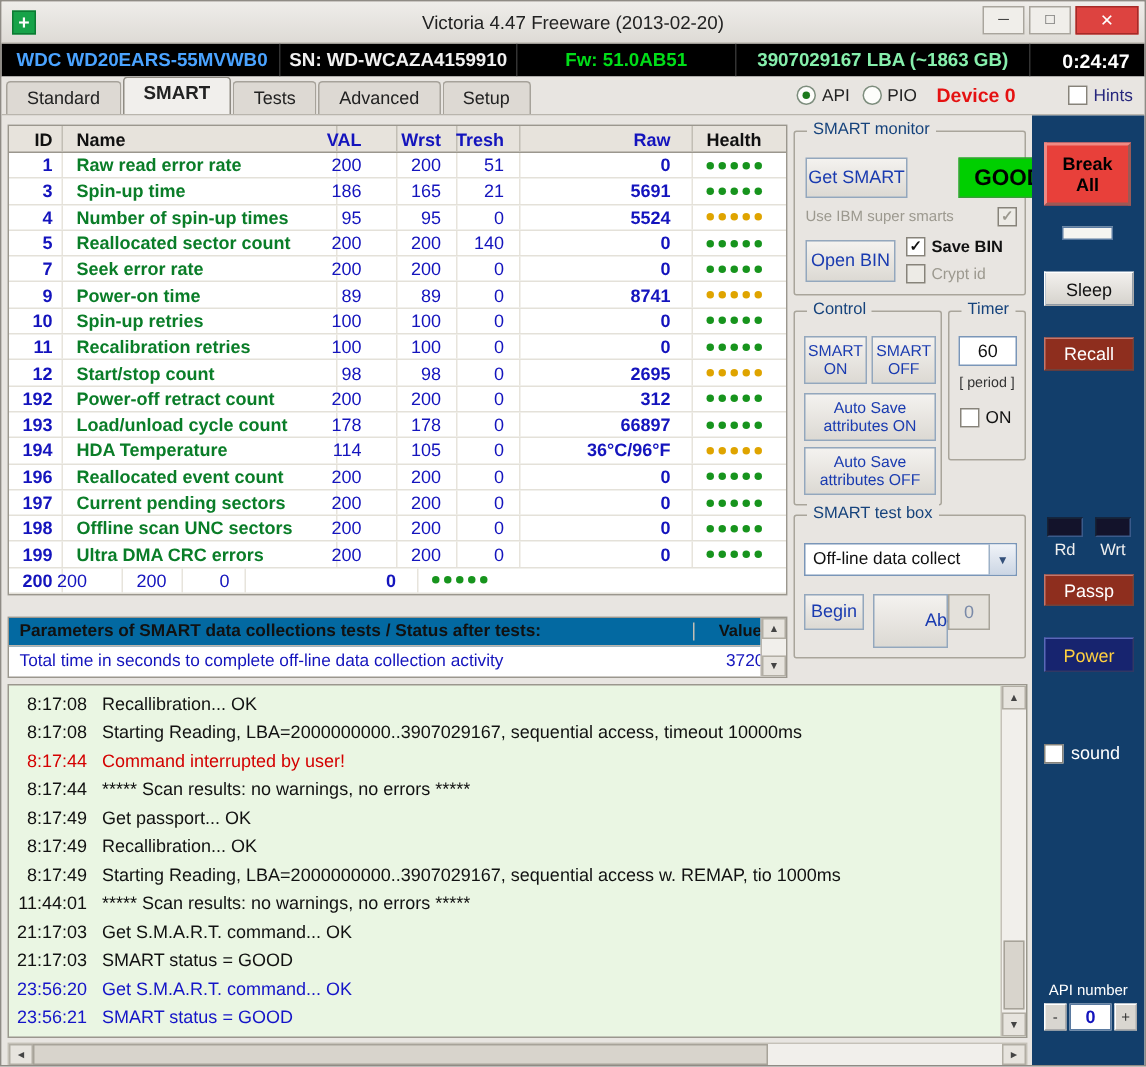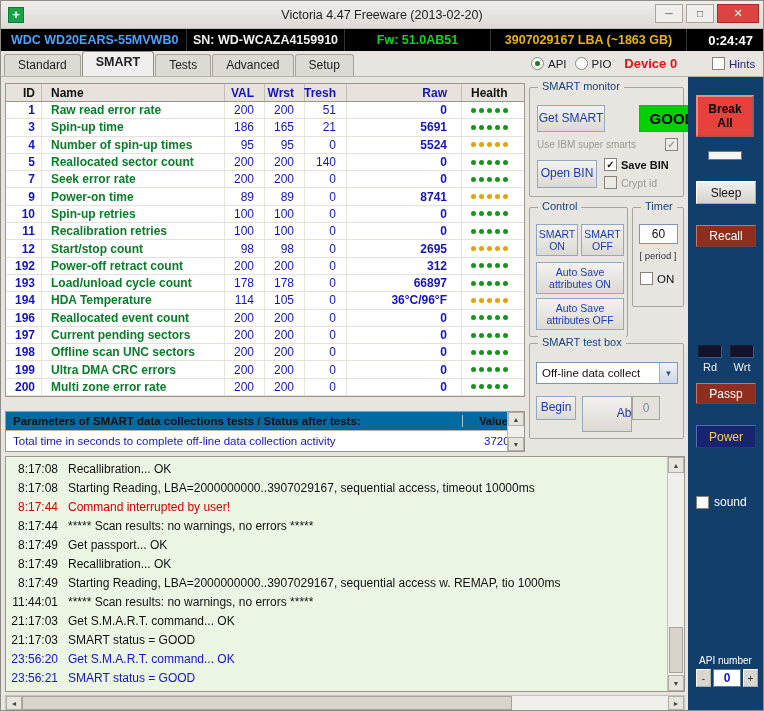--- a/index.html
+++ b/index.html
@@ -13,21 +13,21 @@
   .winbtns{position:absolute;right:4px;top:3px;display:flex;gap:3px;}
   .wbtn{width:28px;height:19px;background:#f0eeea;border:1px solid #a9a59d;color:#444;font-size:10px;display:flex;align-items:center;justify-content:center;}
   .wbtn.close{width:42px;background:#dd4340;border-color:#a52a27;color:#fff;font-size:11px;}
 
   
   .infobar{height:22px;background:#000;display:flex;align-items:center;font-size:12.5px;font-weight:bold;}
   .seg{height:100%;display:flex;align-items:center;justify-content:center;border-right:1px solid #333;}
   .seg.model{width:186px;justify-content:flex-start;padding-left:10px;color:#4aa3ff;}
   .seg.serial{width:158px;color:#f0f0f0;}
   .seg.fw{width:146px;color:#00dd18;}
-  .seg.cap{width:196px;color:#eab308;}
+  .seg.cap{width:196px;color:#86efac;}
   .seg.time{flex:1;border-right:none;justify-content:flex-end;padding-right:10px;color:#fff;font-size:13px;}
 
   
   .tabrow{position:relative;height:26px;background:#e8e5e1;border-bottom:1px solid #b9b5ad;display:flex;align-items:flex-end;padding-left:3px;}
   .tab{height:22px;padding:3px 13px 0;margin-right:1px;background:#ddd9d3;border:1px solid #a6a29a;border-bottom:none;border-radius:3px 3px 0 0;font-size:12px;color:#222;}
   .tab.active{height:25px;background:#f1efec;font-weight:bold;font-size:12.5px;border-color:#8f8b83;}
   .devbar{position:absolute;left:530px;top:5px;display:flex;align-items:center;gap:4px;}
   .radio{width:13px;height:13px;border-radius:50%;background:#fdfdfb;border:1px solid #7d8d7d;position:relative;}
   .radio.selected::after{content:"";position:absolute;inset:3px;border-radius:50%;background:#1c7a1c;}
   .rlabel{font-size:11.5px;color:#222;margin-right:4px;}
@@ -45,21 +45,21 @@
   .left{position:relative;width:687px;background:#e8e5e1;}
 
   
   .smart-table{position:absolute;left:4px;top:6px;width:520px;background:#fff;border:1px solid #9b978e;}
   .thead{display:flex;height:18px;background:#e7e3dc;border-bottom:1px solid #9b978e;font-weight:bold;font-size:12px;color:#111;}
   .thead .c{border-right:1px solid #c2beb4;display:flex;align-items:center;justify-content:center;}
   .trow{display:flex;height:17.3px;border-bottom:1px solid #e4e1d9;font-size:12px;}
   .trow .c{border-right:1px solid #e7e4dc;display:flex;align-items:center;}
   .c.cid{width:36px;justify-content:flex-end;padding-right:6px;font-weight:bold;color:#1414bd;}
   .c.cname{width:183px;justify-content:flex-start;padding-left:9px;font-weight:bold;color:#0a7d28;white-space:nowrap;overflow:hidden;}
-  .c.cval{width:40px;justify-content:flex-end;padding-right:10px;color:#1414bd;}
+  .c.cval{width:40px;justify-content:flex-end;padding-right:23px;color:#1414bd;}
   .c.cwrst{width:40px;justify-content:flex-end;padding-right:10px;color:#1414bd;}
   .c.ctresh{width:42px;justify-content:flex-end;padding-right:10px;color:#1414bd;}
   .c.craw{width:115px;justify-content:flex-end;padding-right:14px;font-weight:bold;color:#1414bd;}
   .c.chealth{width:60px;justify-content:flex-start;padding-left:9px;border-right:none;}
   .thead .c.cid,.thead .c.cname{color:#111;font-weight:bold;}
   .thead .c.cname{justify-content:flex-start;padding-left:9px;}
   .dot{display:inline-block;width:5px;height:5px;border-radius:50%;margin-right:3px;}
   .dot.green{background:#17941d;}
   .dot.yellow{background:#dfa400;}
 
@@ -430,21 +430,20 @@
               <span class="c chealth">
                 <i class="dot green"></i>
                 <i class="dot green"></i>
                 <i class="dot green"></i>
                 <i class="dot green"></i>
                 <i class="dot green"></i>
               </span>
             </div>
             <div class="trow">
               <span class="c cid">200</span>
-              <span class="c cname">Multi zone error rate</span>
               <span class="c cval">200</span>
               <span class="c cwrst">200</span>
               <span class="c ctresh">0</span>
               <span class="c craw">0</span>
               <span class="c chealth">
                 <i class="dot green"></i>
                 <i class="dot green"></i>
                 <i class="dot green"></i>
                 <i class="dot green"></i>
                 <i class="dot green"></i>

